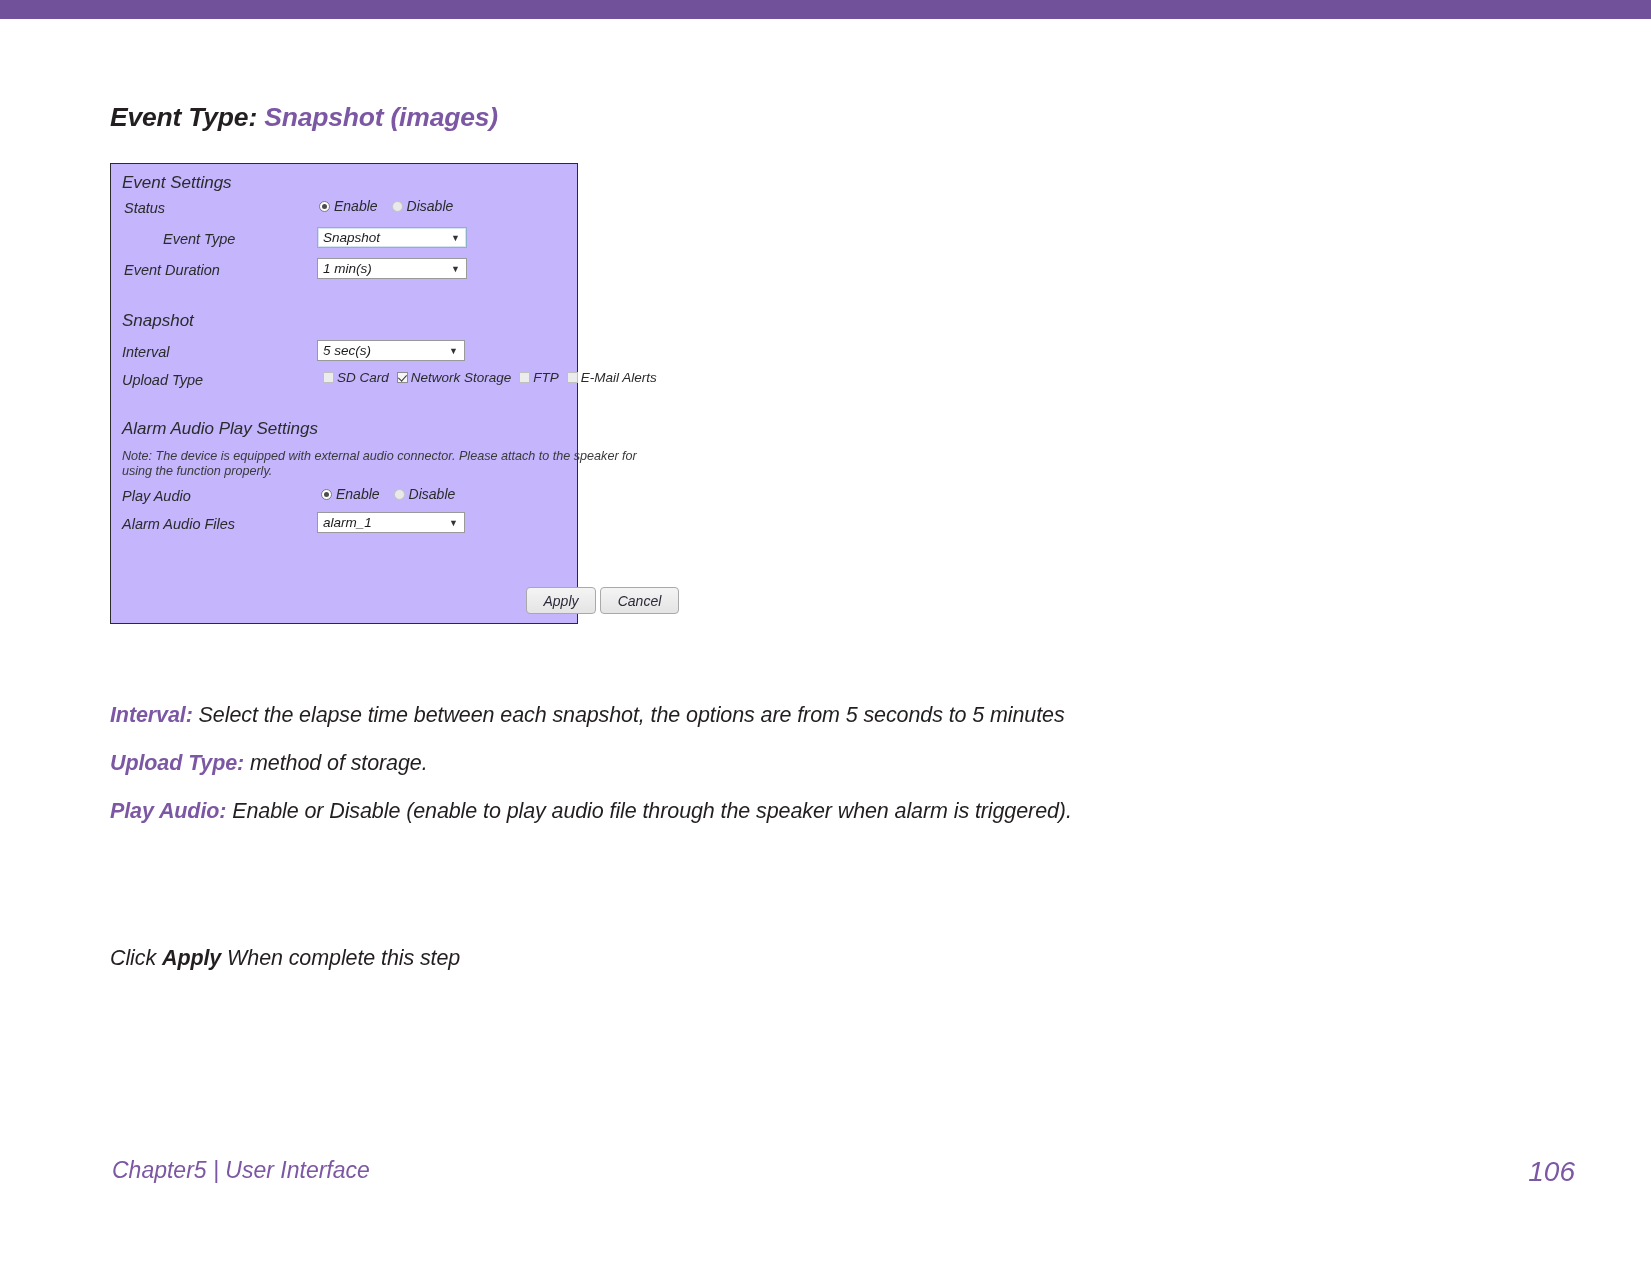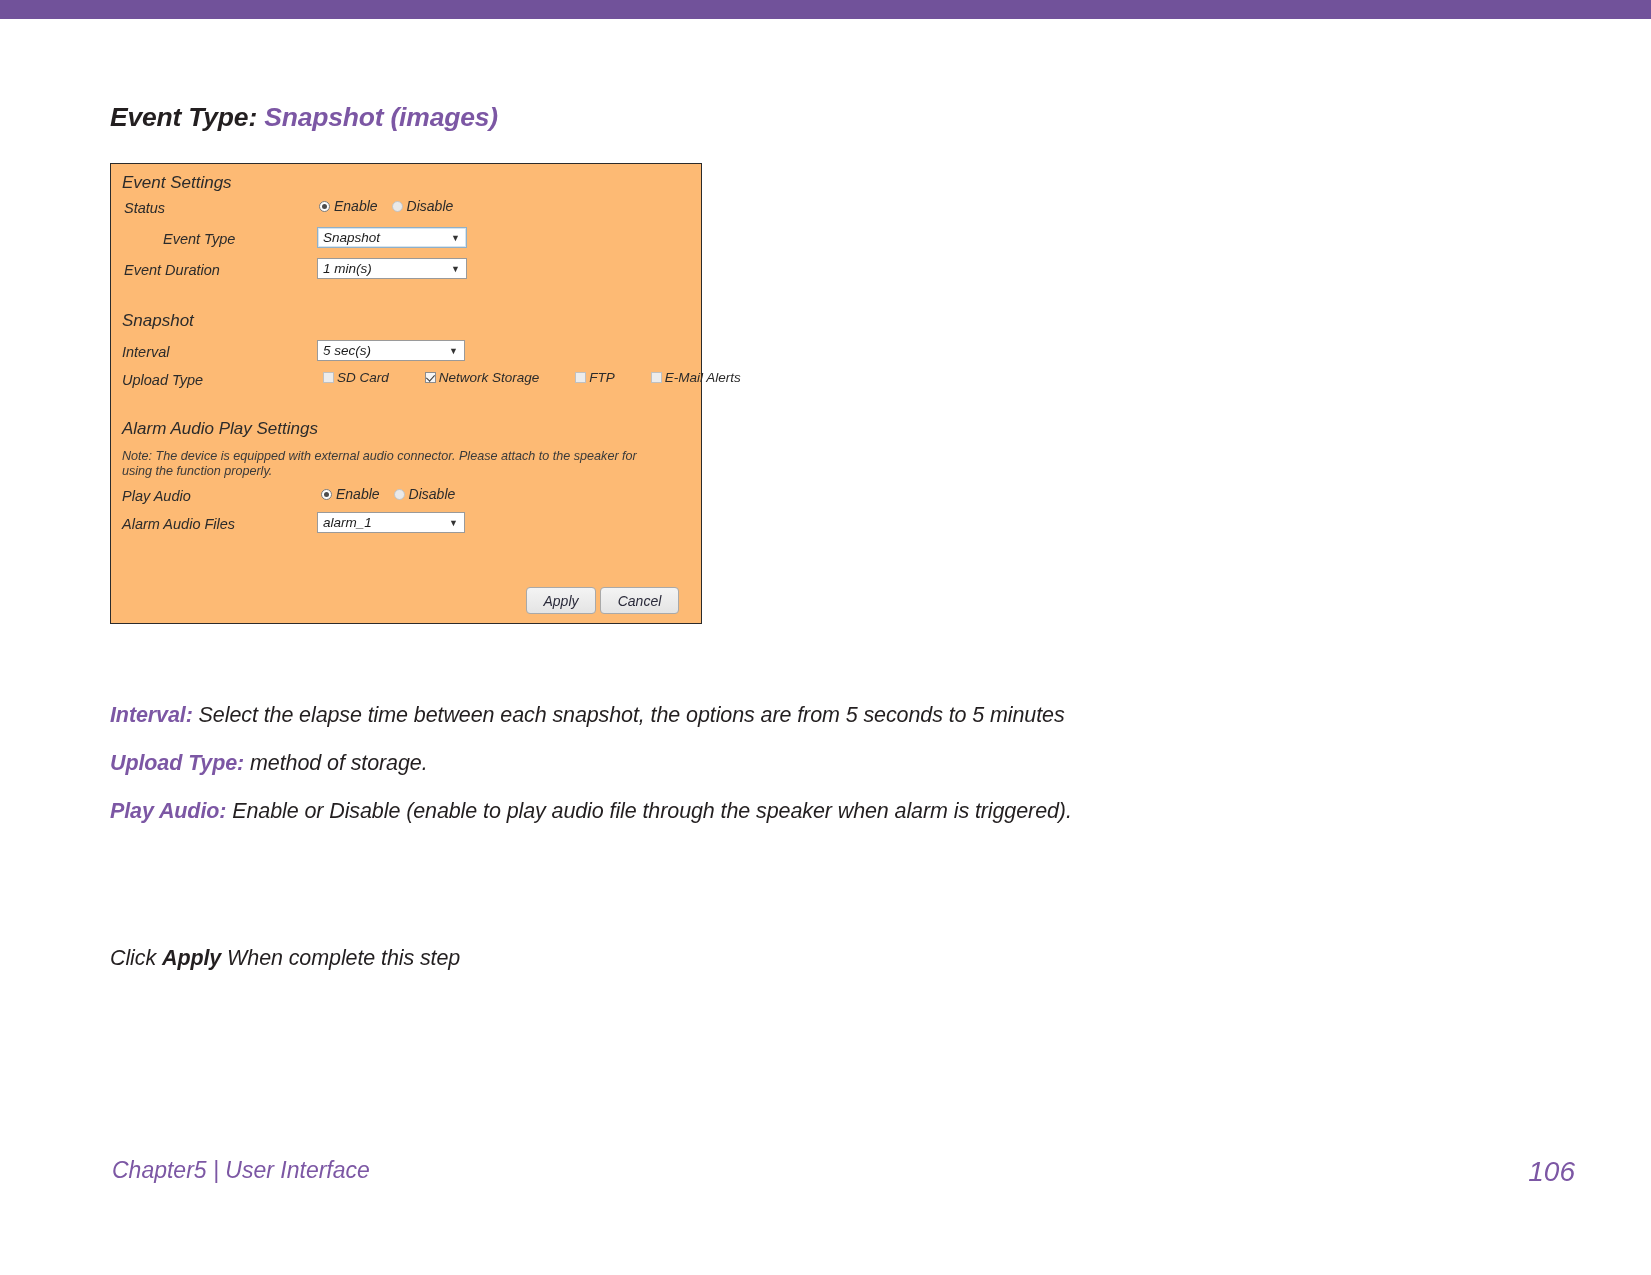--- a/index.html
+++ b/index.html
@@ -49,23 +49,23 @@
   }
   .heading .accent {
     color: #7c57a4;
   }
 
   
   .panel {
     position: absolute;
     left: 98px;
     top: 144px;
-    width: 592px;
+    width: 468px;
     height: 461px;
-    background: #fdba74;
+    background: #c4b5fd;
     border: 1px solid #2b2b2b;
     box-sizing: border-box;
     font-family: "Liberation Sans", sans-serif;
     color: #1c1c1c;
   }
 
   .sec-title {
     position: absolute;
     font-size: 17px;
     color: #2b2b2b;
@@ -294,21 +294,21 @@
 
     <div class="sec-title" style="left:11px; top:147px;">Snapshot</div>
 
     <div class="row-label" style="left:11px; top:180px;">Interval</div>
     <div class="select" style="left:206px; top:176px; width:148px;">
       <span>5 sec(s)</span>
       <span class="caret">▼</span>
     </div>
 
     <div class="row-label" style="left:11px; top:208px;">Upload Type</div>
-    <div class="checkbox-row" style="left:212px; top:206px;gap:28px;">
+    <div class="checkbox-row" style="left:212px; top:206px;">
       <span class="copt">
         <span class="cbox"></span>
         <span>SD Card</span>
       </span>
       <span class="copt">
         <span class="cbox on"></span>
         <span>Network Storage</span>
       </span>
       <span class="copt">
         <span class="cbox"></span>

